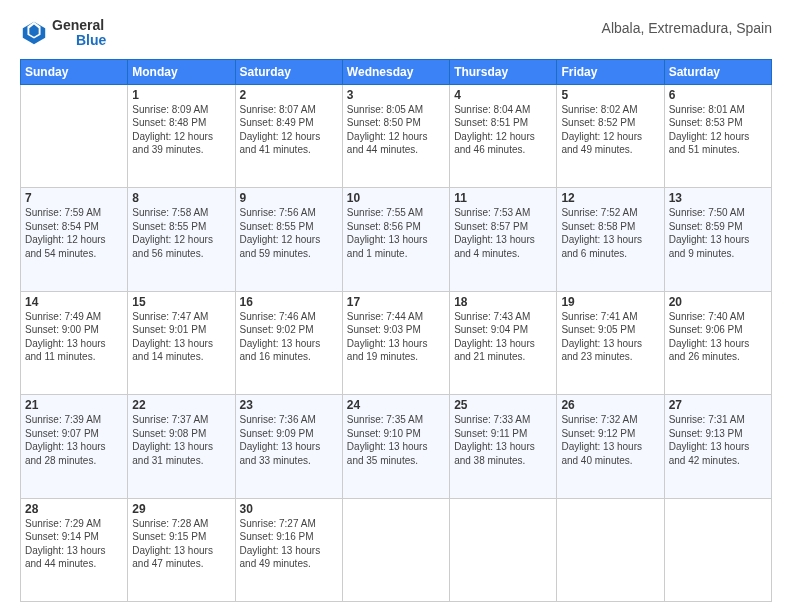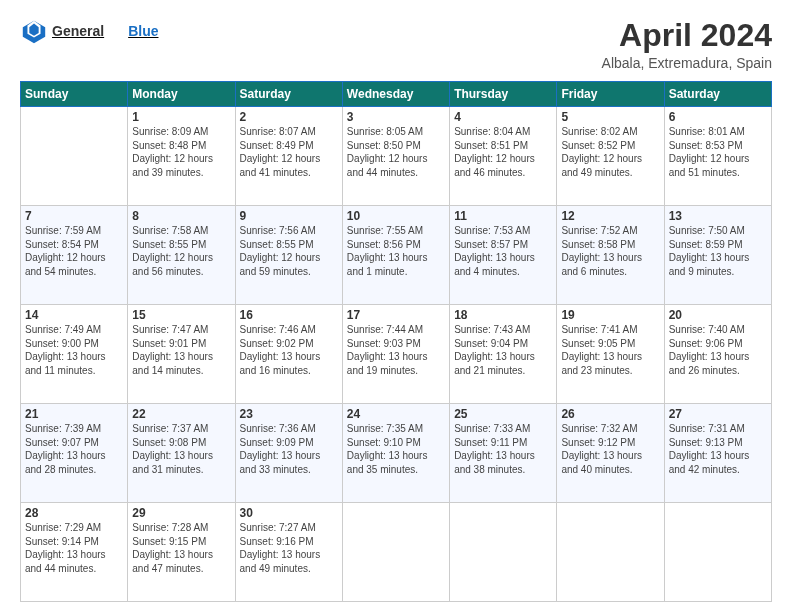--- a/index.html
+++ b/index.html
@@ -79,40 +79,39 @@
     .day-info {
       font-size: 10px;
       color: #444;
       line-height: 1.35;
     }
     .empty-cell {
       background: #f9f9f9;
     }
     tr:nth-child(even) td { background: #f5f8ff; }
     tr:nth-child(odd) td { background: #fff; }
-    .calendar thead th { background: #0f766e; }
+    .calendar thead th { background: #3b82f6; }
   </style>
 </head>
 <body>
 
 <div class="page">
   <div class="header">
     <div class="logo">
       <svg class="logo-icon" viewBox="0 0 30 30">
         <polygon points="15,3 27,10 27,20 20,24 15,27 10,24 3,20 3,10" fill="#1a6fc4"></polygon>
         <polygon points="15,3 22,8 22,17 15,21 8,17 8,8" fill="#fff"></polygon>
         <polygon points="15,6 20,10 20,16 15,19 10,16 10,10" fill="#1a6fc4"></polygon>
       </svg>
-      <div style="display:flex;flex-direction:row;line-height:1.1;text-decoration:underline;">
+      <div style="display:flex;flex-direction:column;line-height:1.1;">
         <span style="font-size:14px;font-weight:bold;color:#333;">General</span>
         <span style="font-size:14px;font-weight:bold;color:#1a6fc4;padding-left:24px;">Blue</span>
       </div>
     </div>
     <div class="title-block">
-      <div class="main-title">April 2024</div>
       <div class="subtitle">Albala, Extremadura, Spain</div>
     </div>
   </div>
 
   <table class="calendar">
     <thead>
       <tr>
       <th>Sunday</th>
           <th>Monday</th>
           <th>Saturday</th>

